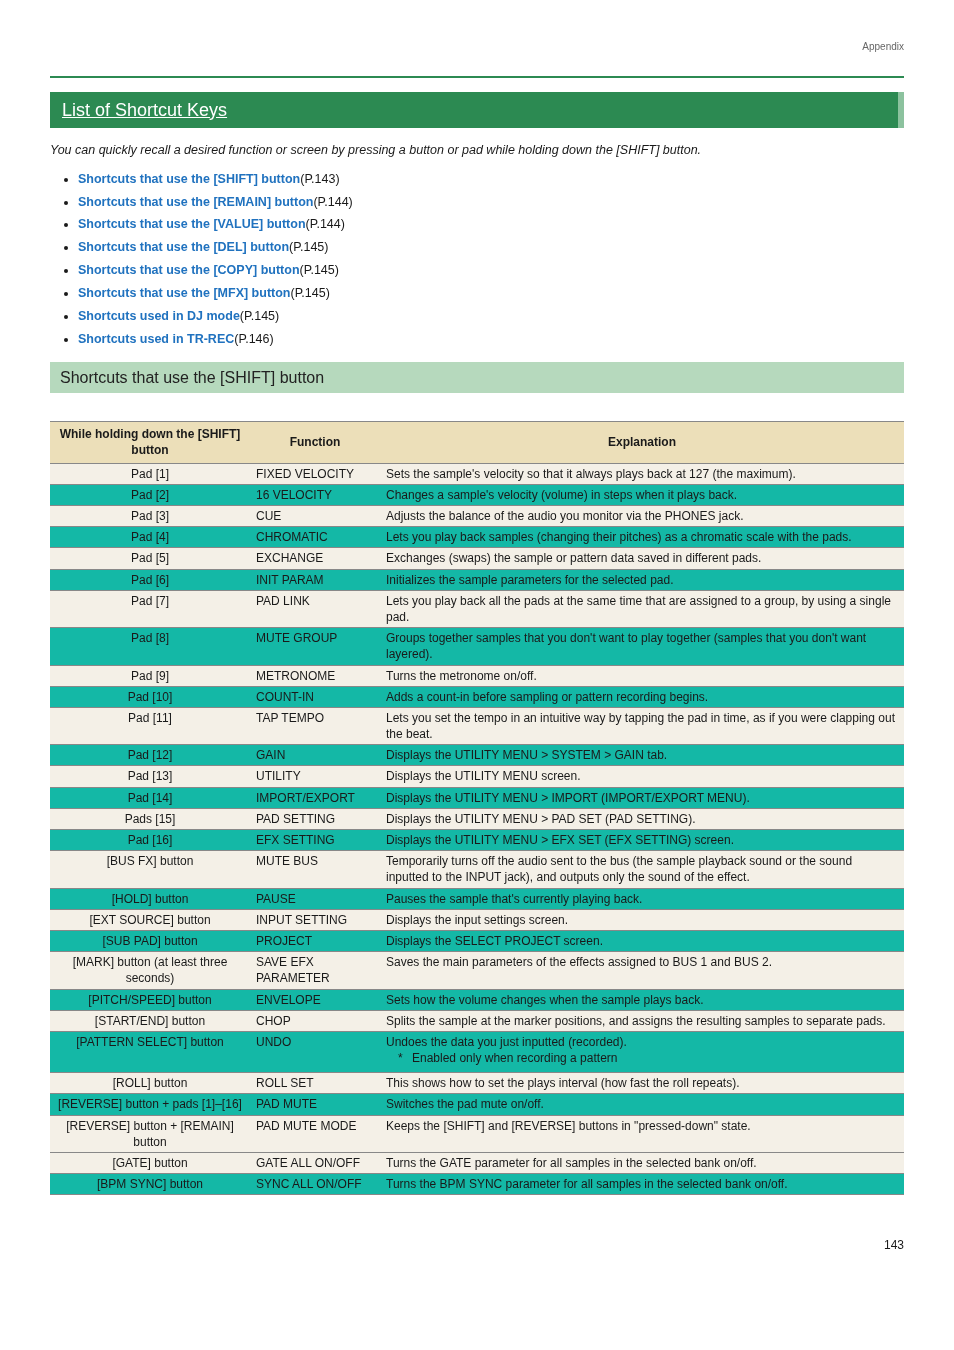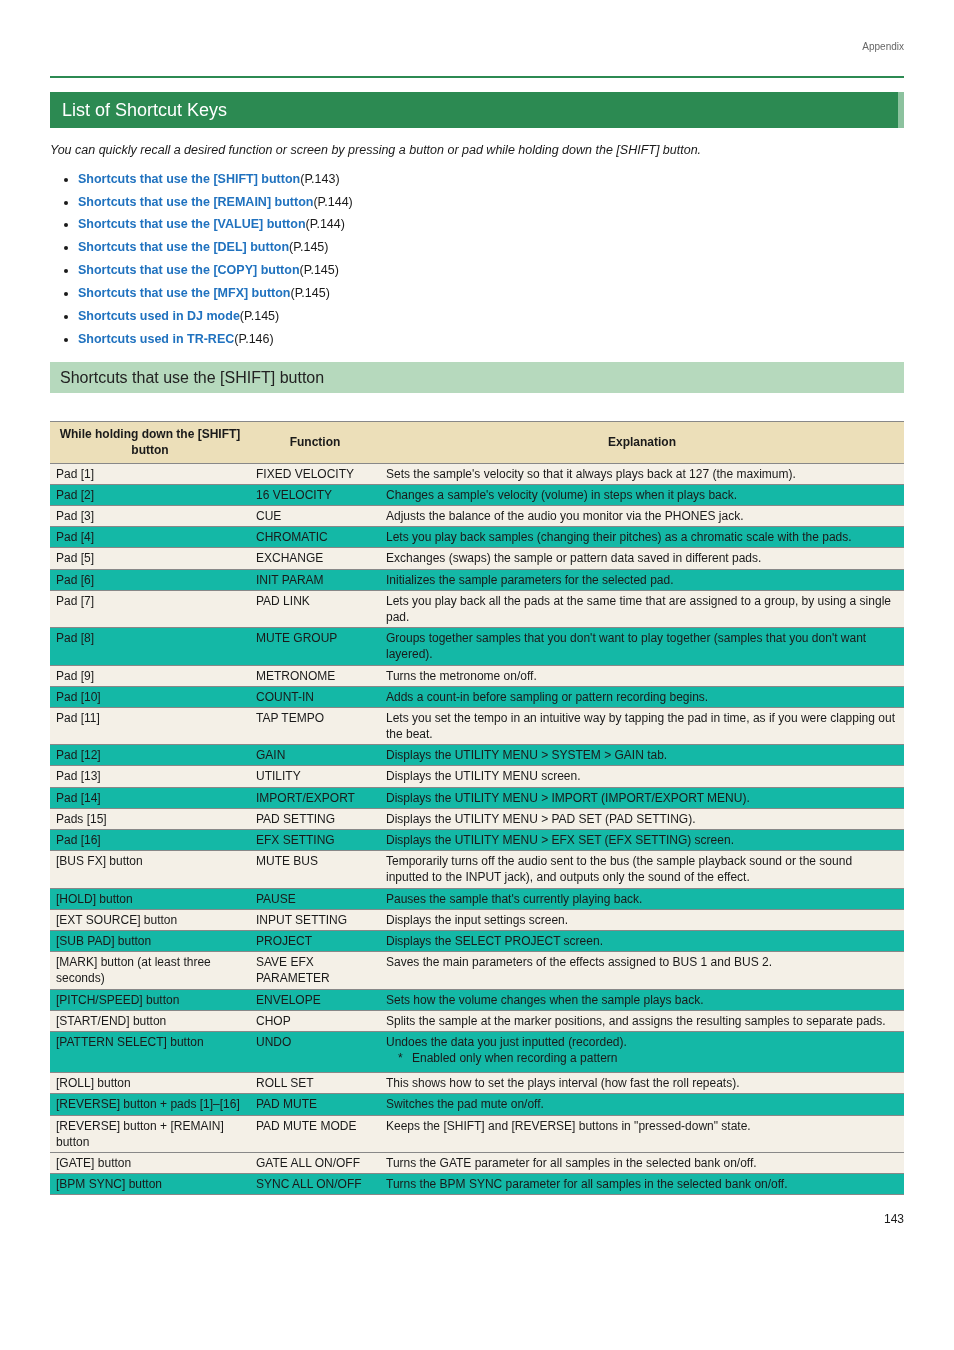--- a/index.html
+++ b/index.html
@@ -21,20 +21,21 @@
     padding-bottom: 22px;
     margin-bottom: 14px;
   }
   .section-title {
     background: #2c8a52;
     color: #fff;
     font-size: 18px;
     padding: 6px 12px;
     border-right: 6px solid #8cc29e;
     margin-bottom: 14px;
+    text-decoration: underline;
   }
   .intro { margin: 6px 0 12px 0; font-style: italic; }
   ul.links { list-style: disc; margin: 0 0 14px 28px; padding: 0; }
   ul.links li { margin: 6px 0; font-weight: 600; }
   ul.links li .link-text { color: #2072bf; font-weight: 700; }
   ul.links li .page-ref { color: #1a1a1a; font-weight: 400; }
   .subsection-title {
     background: #b6d9bd;
     color: #222;
     font-size: 16px;
@@ -55,24 +56,24 @@
     padding: 4px 6px;
   }
   table.shortcuts tbody td {
     border-top: 1px solid #888;
     padding: 2px 6px;
     vertical-align: top;
   }
   table.shortcuts tbody tr:last-child td { border-bottom: 1px solid #888; }
   table.shortcuts tbody tr.odd td { background: #f4f0e7; }
   table.shortcuts tbody tr.even td { background: #14b8a6; }
-  table.shortcuts tbody td.keycol { width: 200px; }
+  table.shortcuts tbody td.keycol { text-align: center; width: 200px; }
   table.shortcuts tbody td.funccol { width: 130px; }
   .note-mark { padding-right: 6px; }
-  .page-num { text-align: right; margin-top: 16px; font-size: 12px; }
+  .page-num { text-align: right; margin-top: 42px; font-size: 12px; }
 </style>
 </head>
 <body>
 
 <div class="appendix-label">Appendix</div>
 
 <div class="section-title">List of Shortcut Keys</div>
 
 <p class="intro">You can quickly recall a desired function or screen by pressing a button or pad while holding down the [SHIFT] button.</p>
 

